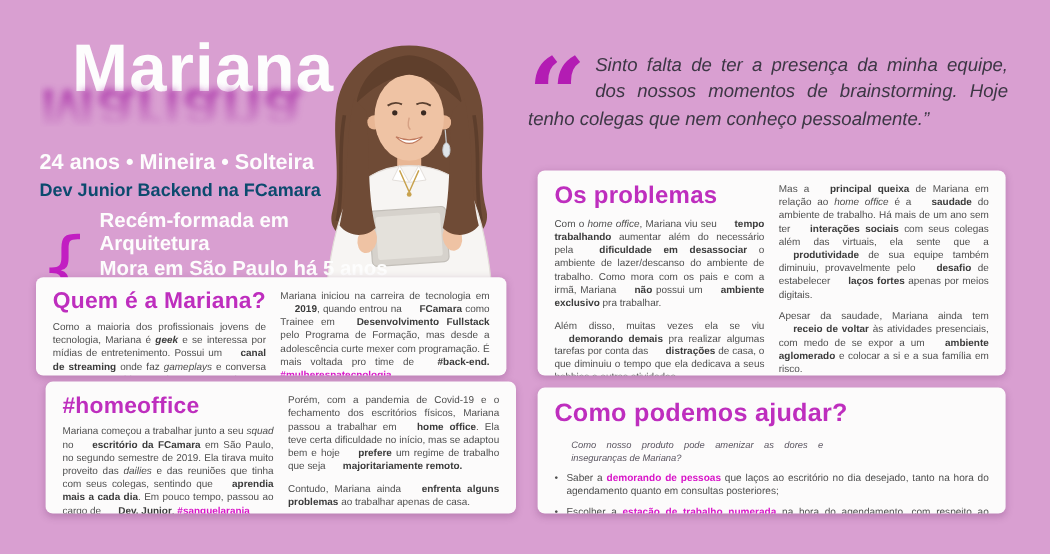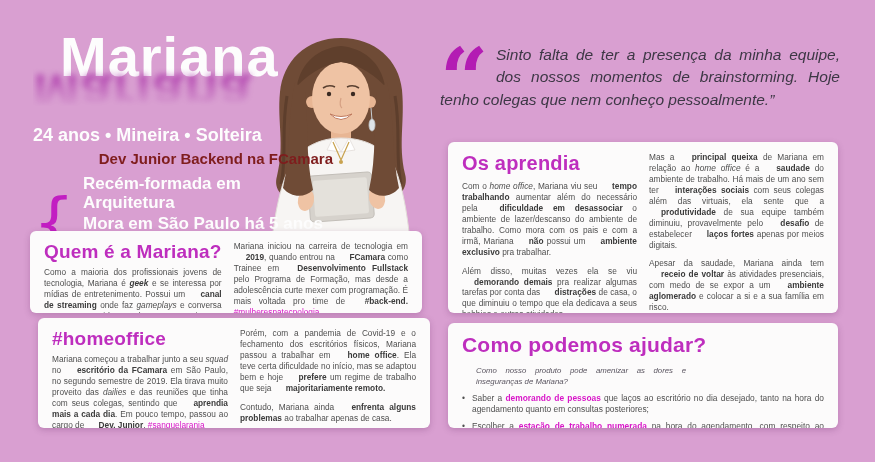--- a/index.html
+++ b/index.html
@@ -23,21 +23,21 @@
     font-size:56px; font-weight:800; letter-spacing:1px; line-height:0.95;
     color:#a01ba0; white-space:nowrap;
     transform:scaleY(-1);
     filter:blur(3px);
     opacity:0.8;
     margin-top:-15px;
     -webkit-mask-image:linear-gradient(to top, #000 5%, transparent 72%);
     mask-image:linear-gradient(to top, #000 5%, transparent 72%);
   }
   .persona-details { font-size:18px; font-weight:700; color:#fdfdfd; margin-top:4px; white-space:nowrap; }
-  .persona-role { font-size:15px; font-weight:700; color:#7f1d1d; margin-top:4px; white-space:nowrap;text-align:right; }
+  .persona-role { font-size:15px; font-weight:700; color:#0c4a6e; margin-top:4px; white-space:nowrap; }
   .facts { display:flex; align-items:center; margin-top:8px; }
   .facts-brace {
     font-size:66px; line-height:58px; color:#c21ec2; font-weight:400;
     font-family:"DejaVu Sans", sans-serif; margin-right:8px;
   }
   .fact { font-size:17px; font-weight:700; color:#fdfdfd; line-height:1.08; white-space:pre-line; }
   .fact + .fact { margin-top:3px; }
 
   
   .portrait { position:absolute; left:237px; top:26px; width:208px; height:206px; z-index:1; }
@@ -71,21 +71,21 @@
 
   .cols { display:flex; gap:12px; }
   .col { flex:1; }
   .para {
     font-size:8.3px; line-height:1.32; text-align:justify; color:#4f4f4f;
   }
   .para + .para { margin-top:8px; }
   .para span.b  { font-weight:700; color:#3b3b3b;padding-left:12px; }
   .para span.i  { font-style:italic; }
   .para span.bi { font-weight:700; font-style:italic; color:#3b3b3b; }
-  .para span.hl { font-weight:400; color:#d816c8; }
+  .para span.hl { font-weight:700; color:#d816c8; }
 
   .help-sub {
     display:inline-block; vertical-align:top; margin-left:14px; margin-top:4px;
     width:210px; font-size:7.8px; font-style:italic; color:#5a5560;
     line-height:1.4; text-align:justify;
   }
   .bullet-row { display:flex; margin-top:5px; }
   .bullet-char { width:10px; font-size:8.5px; color:#4f4f4f; flex:none; padding-top:0.5px; }
   .bullet-text { flex:1; font-size:8.4px; line-height:1.35; text-align:justify; color:#4f4f4f; }
   .bullet-text span.hl { font-weight:700; color:#d816c8; }
@@ -177,21 +177,21 @@
       <div class="col">
         <div class="para"><span>Porém, com a pandemia de Covid-19 e o fechamento dos escritórios físicos, Mariana passou a trabalhar em </span><span class="b">home office</span><span>. Ela teve certa dificuldade no início,  mas se adaptou bem e hoje </span><span class="b">prefere</span><span> um regime de trabalho que seja </span><span class="b">majoritariamente remoto.</span></div>
         <div class="para"><span>Contudo, Mariana ainda </span><span class="b">enfrenta alguns problemas</span><span> ao trabalhar apenas de casa.</span></div>
       </div>
     </div>
   </div>
 
   <div class="card card-prob">
     <div class="cols">
       <div class="col">
-        <div class="card-title">Os aprendia</div>
+        <div class="card-title">Os problemas</div>
         <div class="para"><span>Com o </span><span class="i">home office</span><span>, Mariana viu seu </span><span class="b">tempo trabalhando</span><span> aumentar além do necessário pela </span><span class="b">dificuldade em desassociar</span><span> o ambiente de lazer/descanso do ambiente de trabalho. Como mora com os pais e com a irmã, Mariana </span><span class="b">não</span><span> possui um </span><span class="b">ambiente exclusivo</span><span> pra trabalhar.</span></div>
         <div class="para"><span>Além disso, muitas vezes ela se viu </span><span class="b">demorando demais</span><span> pra realizar algumas tarefas por conta das </span><span class="b">distrações</span><span> de casa, o que diminuiu o tempo que ela dedicava a seus hobbies e outras atividades.</span></div>
       </div>
       <div class="col">
         <div class="para"><span>Mas a </span><span class="b">principal queixa</span><span> de Mariana em relação ao </span><span class="i">home office</span><span> é a </span><span class="b">saudade</span><span> do ambiente de trabalho. Há mais de um ano sem ter </span><span class="b">interações sociais</span><span> com seus colegas além das virtuais, ela sente que a </span><span class="b">produtividade</span><span> de sua equipe também diminuiu, provavelmente pelo </span><span class="b">desafio</span><span> de estabelecer </span><span class="b">laços fortes</span><span> apenas por meios digitais.</span></div>
         <div class="para"><span>Apesar da saudade, Mariana ainda tem </span><span class="b">receio de voltar</span><span> às atividades presenciais, com medo de se expor a um </span><span class="b">ambiente aglomerado</span><span> e colocar a si e a sua família em risco.</span></div>
       </div>
     </div>
 
   </div>

